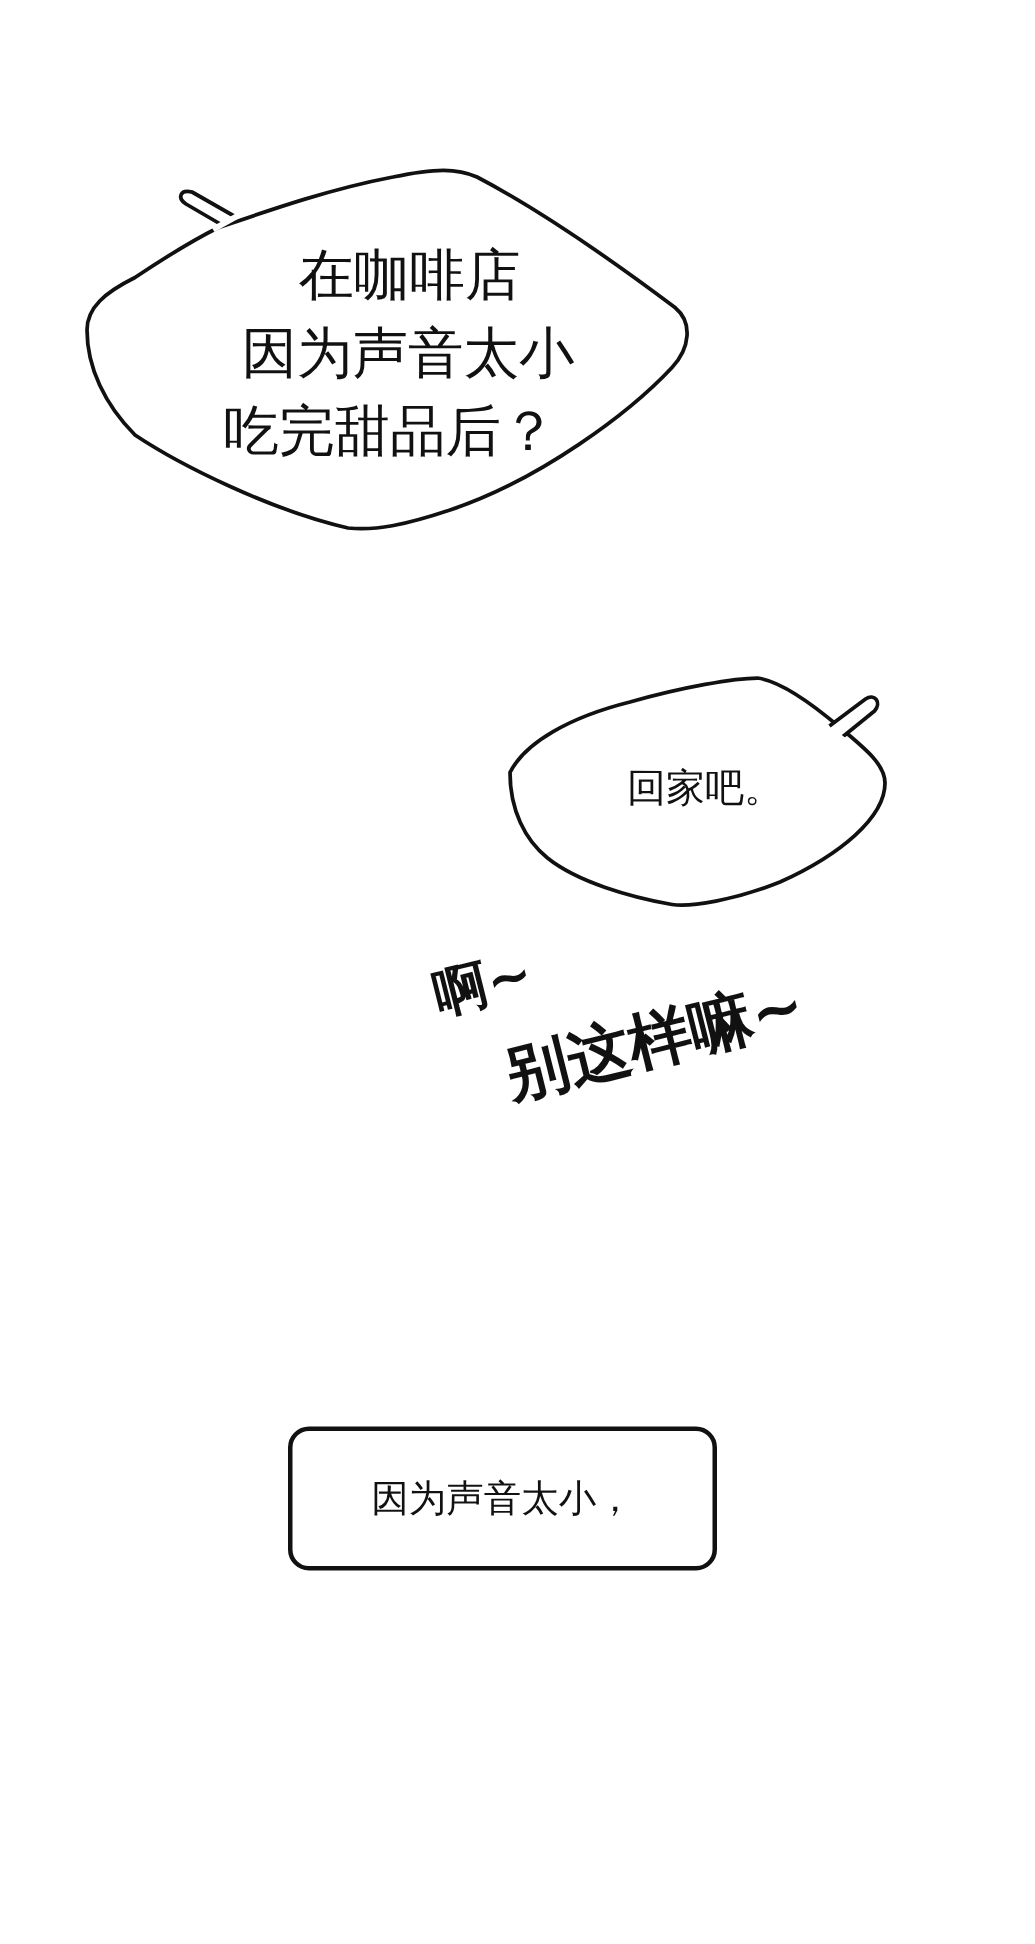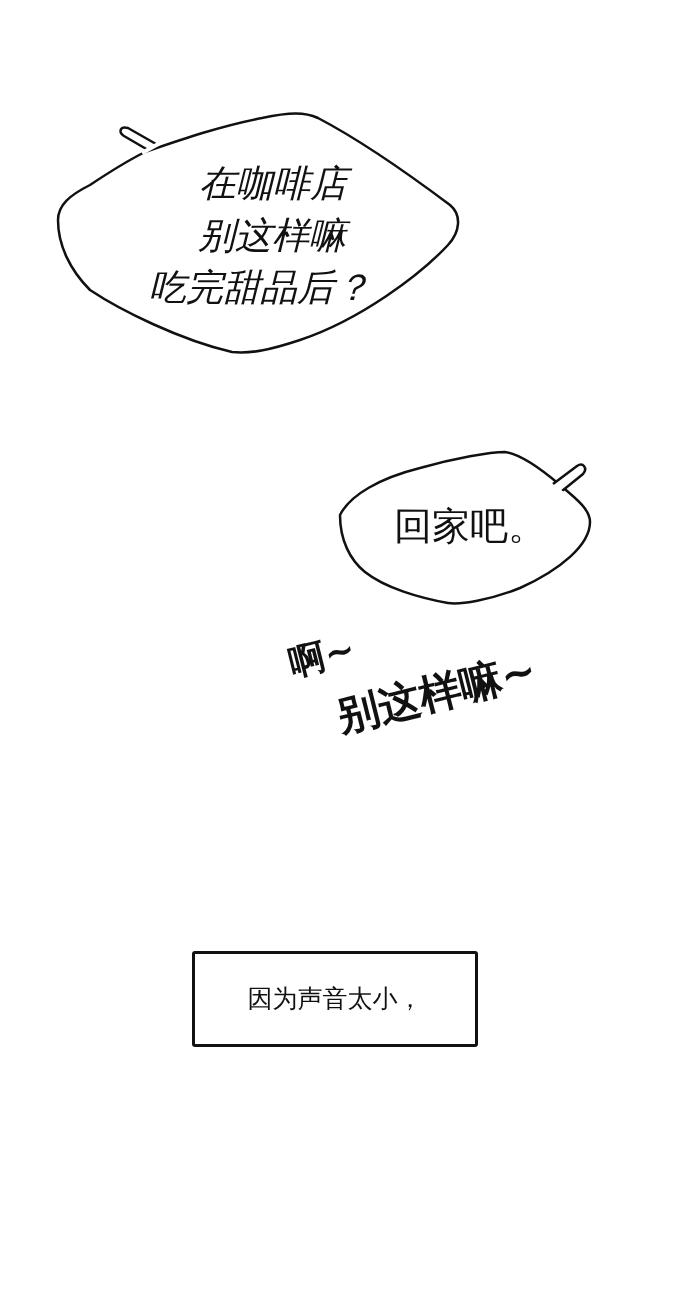--- a/index.html
+++ b/index.html
@@ -29,30 +29,29 @@
     .bubble-text .line {
       display: block;
       white-space: nowrap;
     }
     #bubble1-text {
       left: 120px;
       top: 158px;
       width: 280px;
       font-size: 37px;
       line-height: 52px;
-      font-style: italic;
     }
     #bubble1-text .line:nth-child(1) { padding-left: 26px; }
     #bubble1-text .line:nth-child(2) { padding-left: 24px; }
     #bubble1-text .line:nth-child(3) { padding-left: 0px; }
     #bubble2-text {
       left: 380px;
       top: 503px;
       width: 180px;
-      font-size: 38px;
+      font-size: 26px;
       line-height: 46px;
     }
     .sfx {
       position: absolute;
       font-family: "DejaVu Sans", sans-serif;
       color: #111111;
       white-space: nowrap;
       font-weight: bold;
     }
     #sfx1 {
@@ -69,21 +68,21 @@
       transform: rotate(-14deg);
       transform-origin: left center;
     }
     .caption-box {
       position: absolute;
       left: 192px;
       top: 951px;
       width: 286px;
       height: 96px;
       border: 3px solid #111111;
-      border-radius: 3px;
+      border-radius: 14px;
       background: #ffffff;
       box-sizing: border-box;
       display: flex;
       flex-direction: column;
       justify-content: center;
       align-items: center;
     }
     .caption-box .line {
       display: block;
       font-family: "DejaVu Sans", sans-serif;
@@ -126,21 +125,21 @@
              C 420 598, 385 588, 365 572
              C 350 560, 340 540, 340 515 Z" fill="#ffffff" stroke="#111111" stroke-width="2.5" stroke-linejoin="round"></path>
 
     <path d="M 553 484 L 577 466 C 583 462, 588 468, 583 474 L 562 491" fill="#ffffff" stroke="#111111" stroke-width="2.5" stroke-linejoin="round"></path>
     <path d="M 551 486 L 565 495" stroke="#ffffff" stroke-width="4"></path>
   </g>
 </svg>
 
 <div id="bubble1-text" class="bubble-text">
   <span class="line">在咖啡店</span>
-  <span class="line">别这样嘛</span>
+  <span class="line">因为声音太小</span>
   <span class="line">吃完甜品后？</span>
 </div>
 
 <div id="bubble2-text" class="bubble-text">
   <span class="line">回家吧。</span>
 </div>
 
 <div id="sfx1" class="sfx">啊~</div>
 <div id="sfx2" class="sfx">别这样嘛~</div>
 

